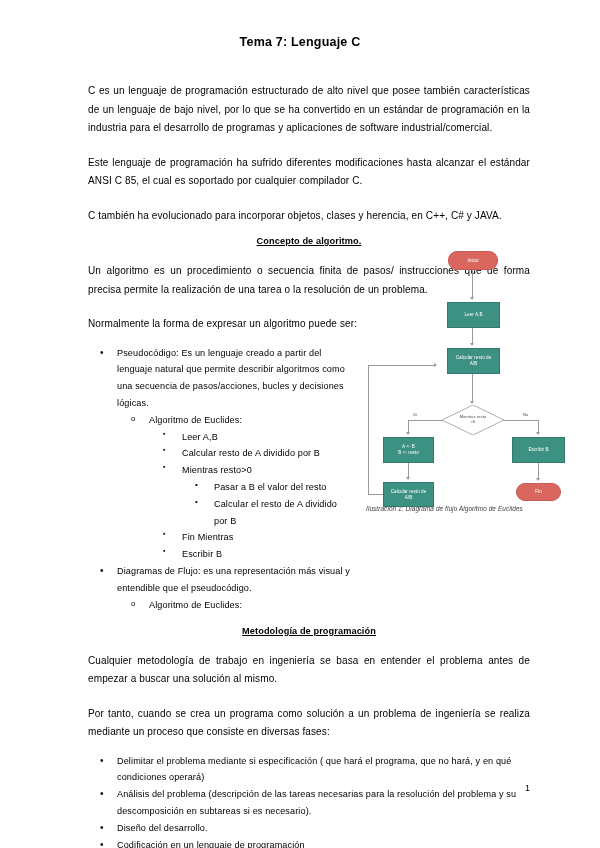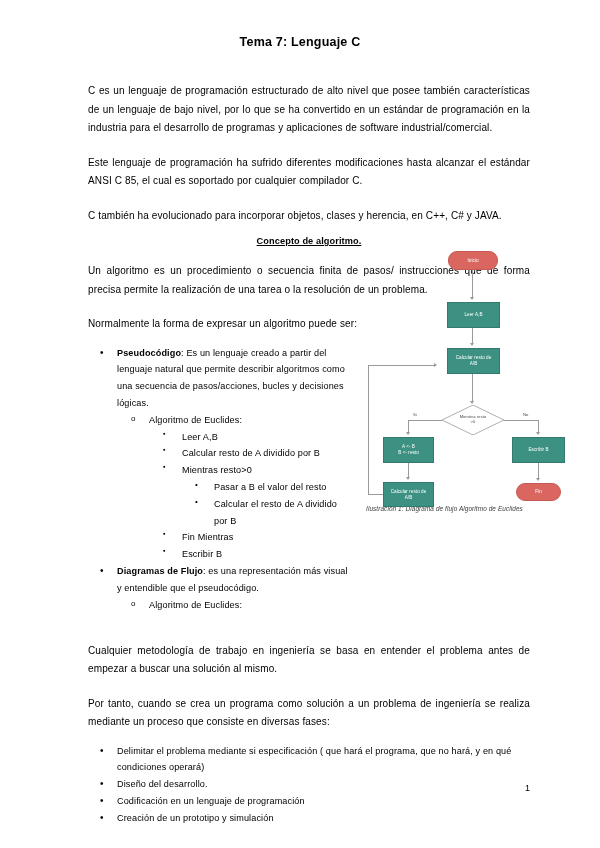--- a/index.html
+++ b/index.html
@@ -134,21 +134,21 @@
     letter-spacing: 0.12px;
   }
   ul.lvl4 > li::before {
     content: "\2022";
     position: absolute;
     left: 13px;
     top: -1px;
     font-size: 8px;
   }
 
-  .bold { font-weight: bold; }
+  .bold { font-weight: normal; }
 
   
   .figure {
     position: absolute;
     left: 366px;
     top: 243px;
     width: 214px;
   }
   .flow-wrap {
     position: relative;
@@ -283,26 +283,28 @@
       <li>
         <span class="bold">Diagramas de Flujo</span><span>: es una representación más visual y entendible que el pseudocódigo.</span>
         <ul class="lvl2">
           <li>Algoritmo de Euclides:</li>
         </ul>
       </li>
     </ul>
 
     <div style="height:12px"></div>
 
+    <h2 class="section">Metodología de programación</h2>
 
     <p class="para">Cualquier metodología de trabajo en ingeniería se basa en entender el problema antes de empezar a buscar una solución al mismo.</p>
     <p class="para">Por tanto, cuando se crea un programa como solución a un problema de ingeniería se realiza mediante un proceso que consiste en diversas fases:</p>
 
     <ul class="lvl1">
       <li>Delimitar el problema mediante si especificación ( que hará el programa, que no hará, y en qué condiciones operará)</li>
+      <li>Análisis del problema (descripción de las tareas necesarias para la resolución del problema y su descomposición en subtareas si es necesario).</li>
       <li>Diseño del desarrollo.</li>
       <li>Codificación en un lenguaje de programación</li>
       <li>Creación de un prototipo y simulación</li>
     </ul>
 
   </div>
 
   <div class="figure">
     <div class="flow-wrap">
 

